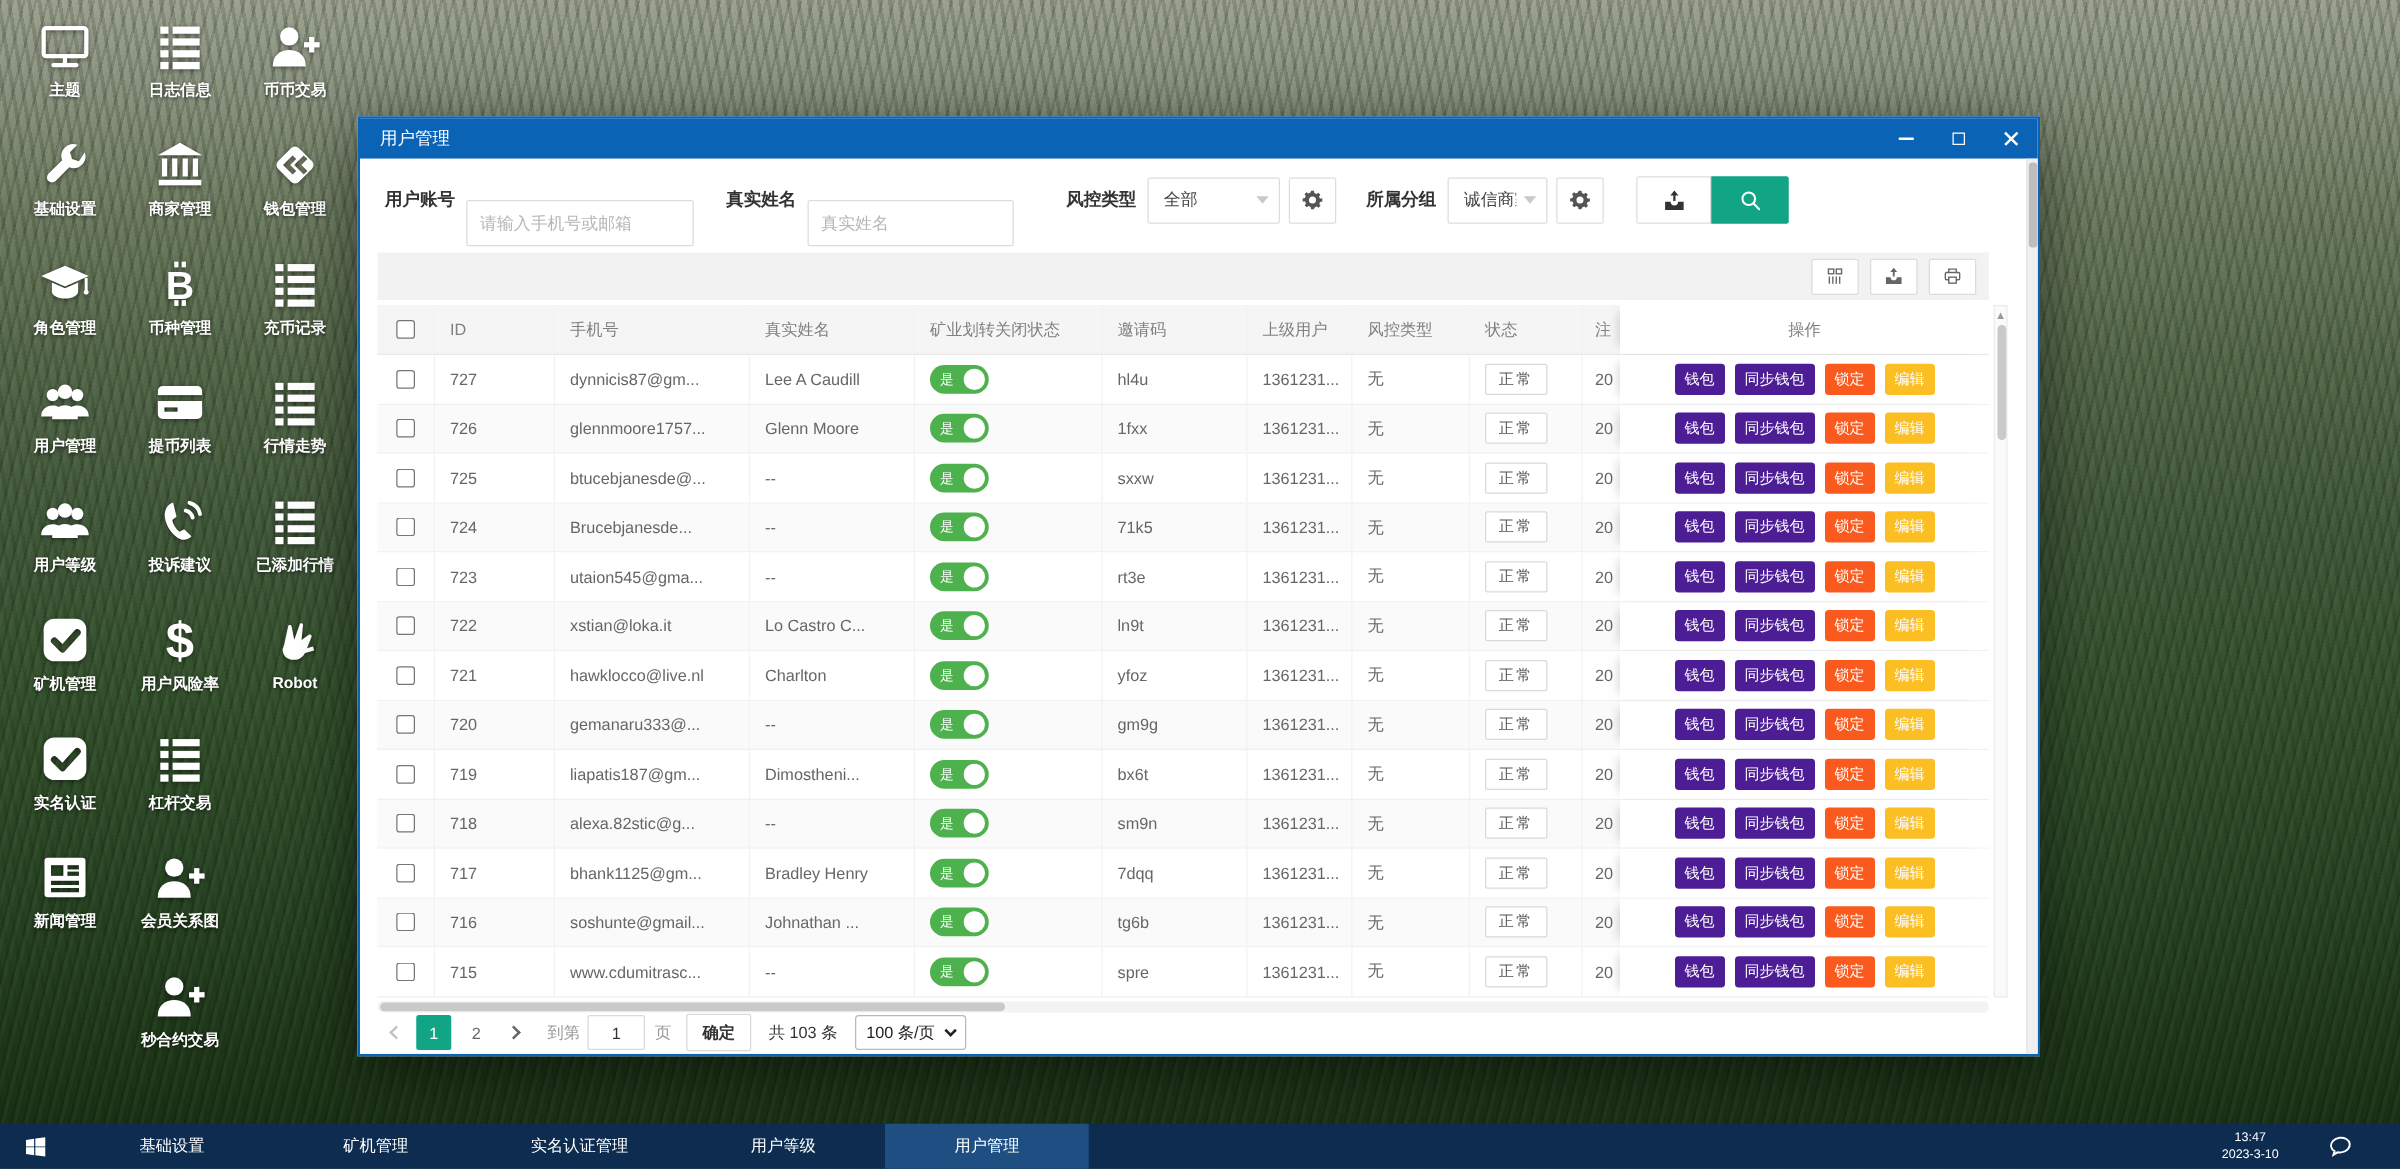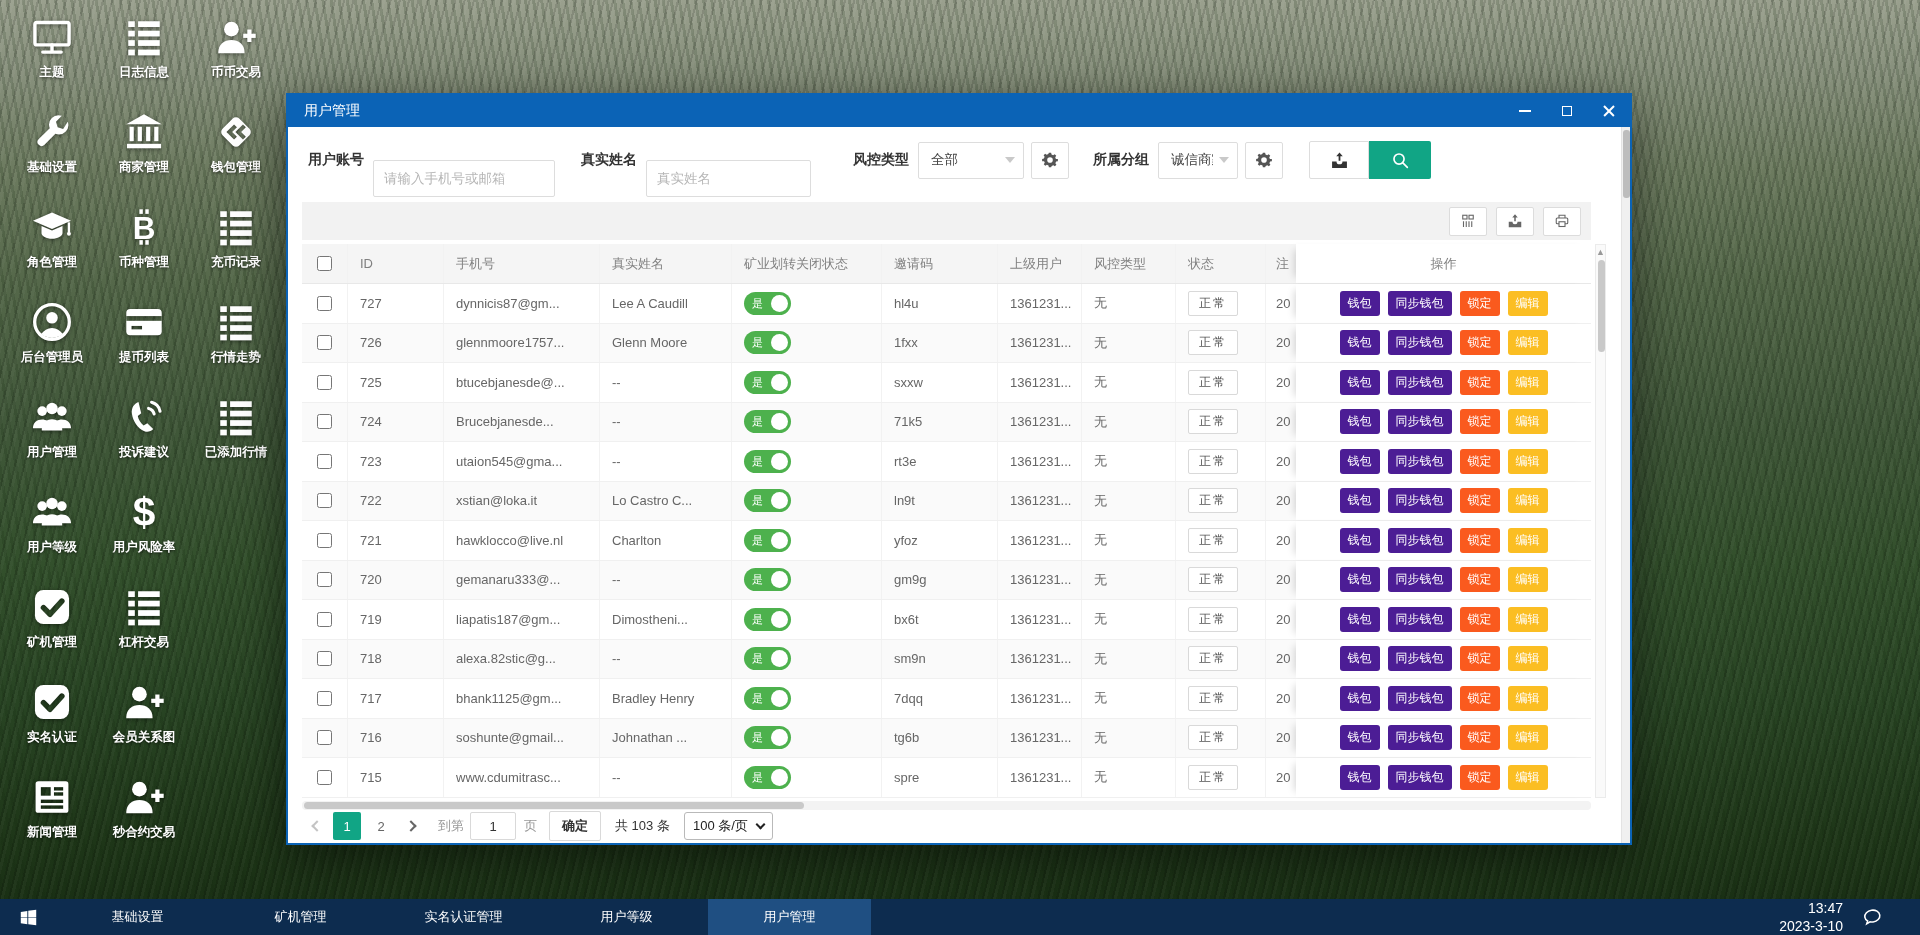--- a/index.html
+++ b/index.html
@@ -114,21 +114,21 @@
   .pg-size { height:28px; border:1px solid #b9b9b9; border-radius:3px; display:flex; align-items:center; padding:0 8px; color:#222; cursor:pointer; }
   .pg-size .vchev { width:7px; height:7px; border-left:2px solid #222; border-bottom:2px solid #222; transform:rotate(-45deg); margin-left:9px; margin-top:-3px; }
 
   
   .taskbar { position:absolute; left:0; bottom:0; width:1920px; height:36px; background:#0d2c4f; display:flex; align-items:stretch; z-index:50; }
   .startbtn { width:56px; display:flex; align-items:center; justify-content:center; cursor:pointer; }
   .startbtn svg { width:19px; height:19px; color:#fff; }
   .tb-item { width:163px; display:flex; align-items:center; justify-content:center; color:#fff; font-size:13px; cursor:pointer; }
   .tb-item[data-active="true"] { background:#1f4f82; }
   .tb-right { margin-left:auto; display:flex; align-items:center; }
-  .tb-clock { text-align:right; color:#fff; font-size:14px; line-height:1.3; margin-right:14px; cursor:pointer; }
+  .tb-clock { text-align:center; color:#fff; font-size:10px; line-height:1.3; margin-right:34px; cursor:pointer; }
   .tb-chat { width:30px; display:flex; align-items:center; justify-content:center; margin-right:16px; cursor:pointer; }
   .tb-chat svg { width:21px; height:21px; color:#fff; transform:rotate(-8deg); }
   .tb-divider { width:1px; background:#3a5d86; margin:5px 6px 5px 0; }
   .tb-showdesk { width:10px; }
 </style>
 </head>
 <body>
 
 <svg width="0" height="0" style="position:absolute">
   <defs>
@@ -308,26 +308,20 @@
         <div class="dlabel">基础设置</div>
       </div>
 
       <div class="dicon">
         <svg>
           <use href="#i-gradcap"></use>
         </svg>
         <div class="dlabel">角色管理</div>
       </div>
 
-      <div class="dicon">
-        <svg>
-          <use href="#i-usercircle"></use>
-        </svg>
-        <div class="dlabel">后台管理员</div>
-      </div>
 
       <div class="dicon">
         <svg>
           <use href="#i-users"></use>
         </svg>
         <div class="dlabel">用户管理</div>
       </div>
 
       <div class="dicon">
         <svg>
@@ -454,20 +448,26 @@
         <div class="dlabel">行情走势</div>
       </div>
 
       <div class="dicon">
         <svg>
           <use href="#i-list"></use>
         </svg>
         <div class="dlabel">已添加行情</div>
       </div>
 
+      <div class="dicon">
+        <svg>
+          <use href="#i-hand"></use>
+        </svg>
+        <div class="dlabel">Robot</div>
+      </div>
 
   </div>
 </div>
 
 <div class="window">
   <div class="titlebar">
     <div class="title">用户管理</div>
     <div class="wctrl">
         <span class="min-bar"></span>
       </div>

